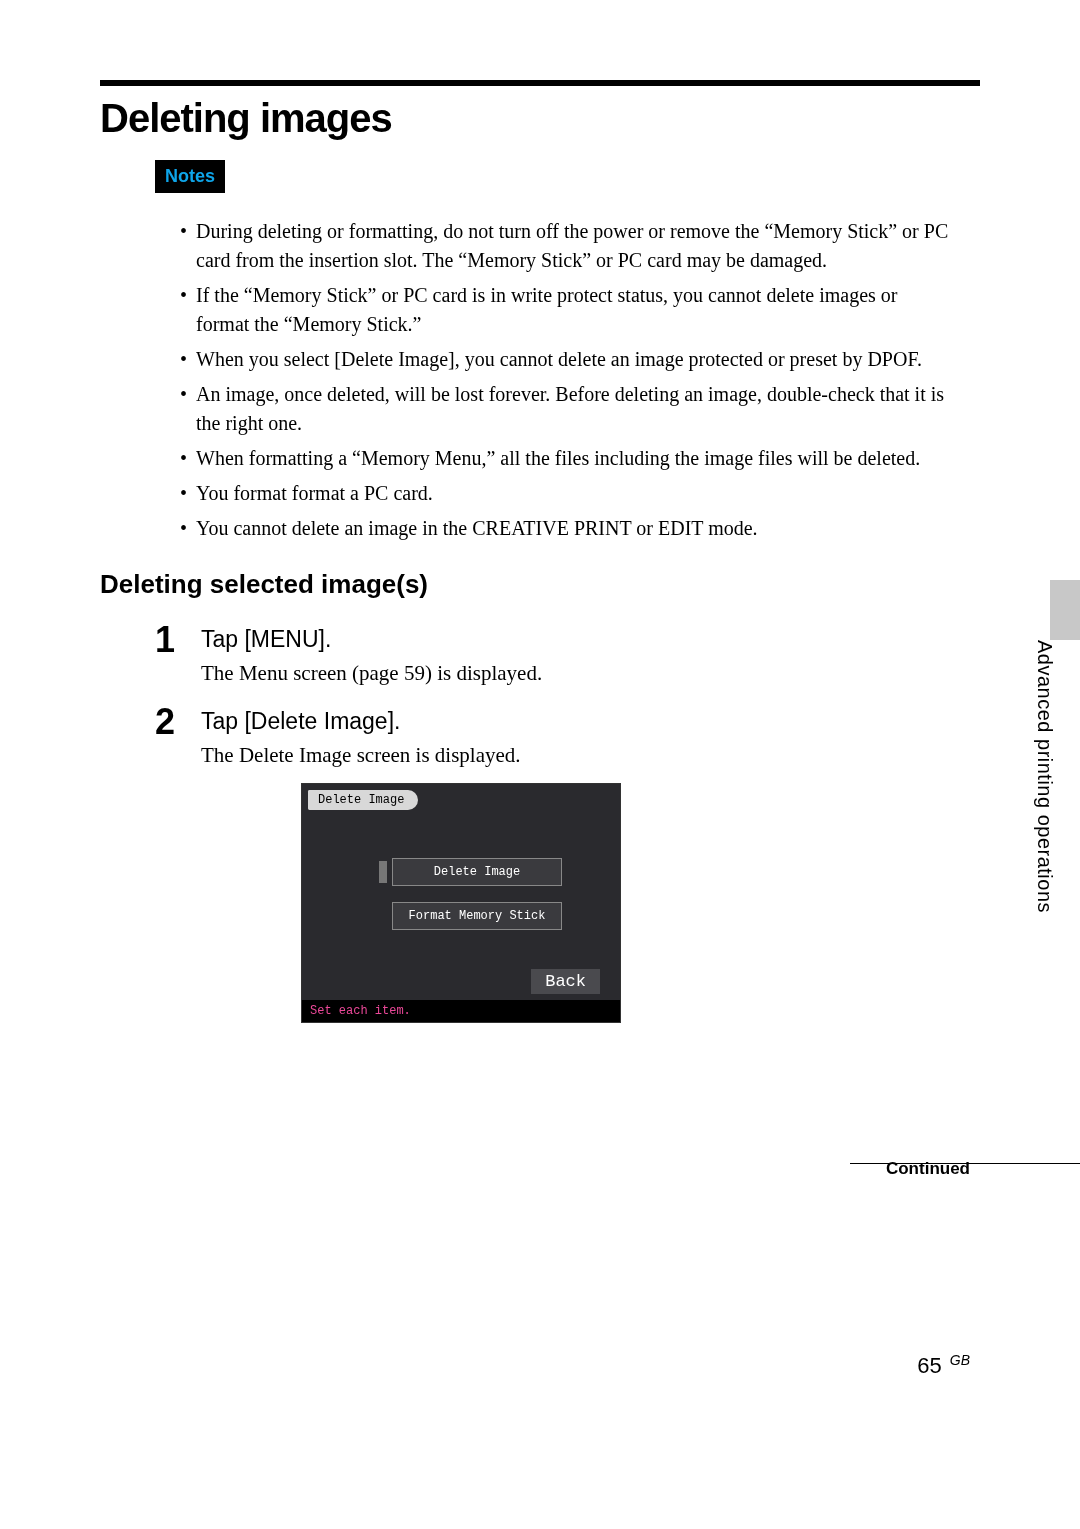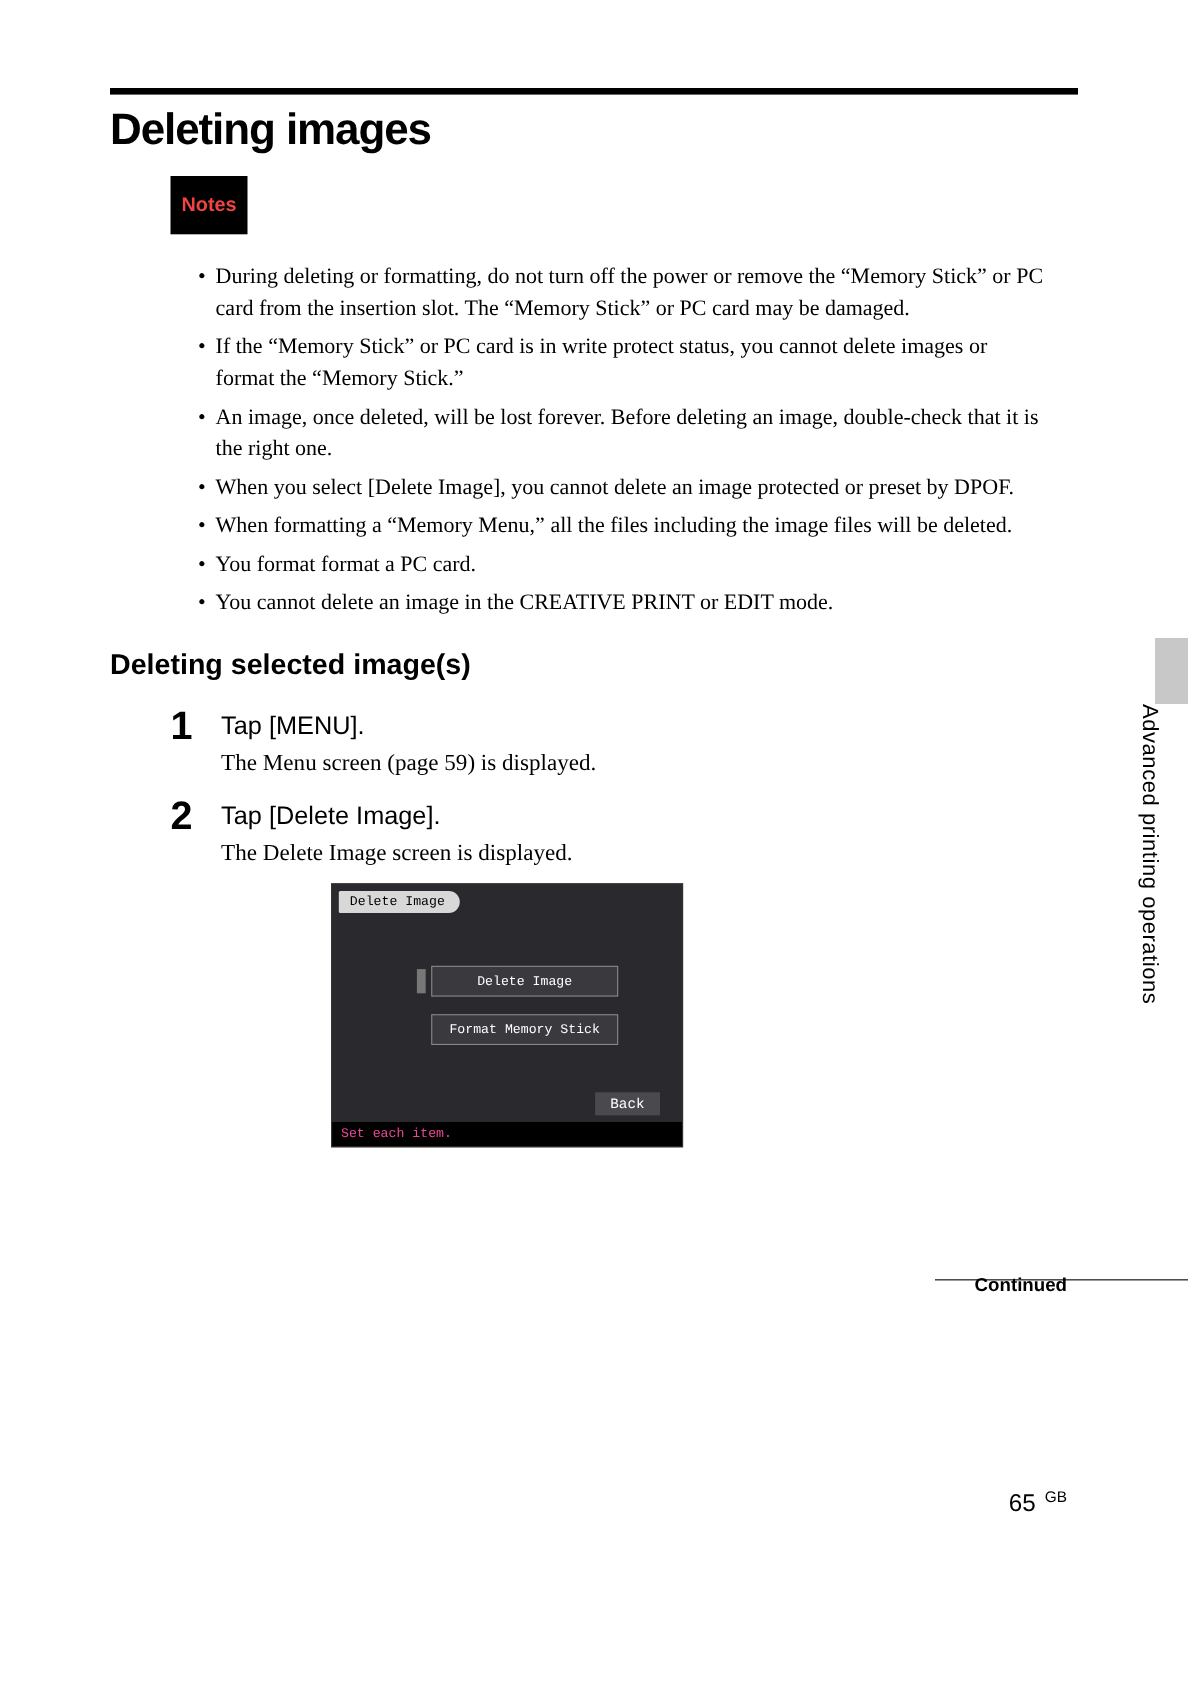--- a/index.html
+++ b/index.html
@@ -30,25 +30,25 @@
   }
   .intro {
     font-size: 22px;
     line-height: 1.45;
     margin-left: 55px;
     margin-bottom: 28px;
   }
   .notes-box {
     display: inline-block;
     background: #000;
-    color: #ef4444;
+    color: #0ea5e9;
     font-family: Arial, Helvetica, sans-serif;
     font-weight: bold;
     font-size: 18px;
-    padding: 16px 10px;
+    padding: 6px 10px;
     margin-left: 55px;
     margin-bottom: 12px;
   }
   .notes-list {
     margin-left: 80px;
     margin-right: 30px;
     font-size: 20px;
     line-height: 1.45;
     margin-top: 12px;
   }
@@ -135,21 +135,21 @@
     position:absolute;
     left:-14px; top:2px; bottom:2px; width:8px;
     background:#777;
   }
   .screenshot .opt2 { top: 118px; }
   .screenshot .backlbl {
     position: absolute;
     right: 20px;
     bottom: 28px;
     color: #fff;
-    font-size: 13px;
+    font-size: 17px;
     background:#4a4a4e;
     padding:3px 14px;
   }
   .screenshot .footer {
     position: absolute;
     left: 0; right: 0; bottom: 0;
     height: 22px;
     background: #000;
     color: #ec4899;
     font-size: 12px;
@@ -181,20 +181,21 @@
     font-size: 17px;
   }
   .pagefoot {
     position: absolute;
     right: 110px;
     bottom: 150px;
     font-family: Arial, Helvetica, sans-serif;
     font-size: 22px;
   }
   .pagefoot .gb {
+    font-style: italic;
     font-size: 14px;
     vertical-align: super;
     margin-left: 2px;
     text-align: center;
   }
   .bottom-rule {
     position: absolute;
     right: 0;
     bottom: 365px;
     width: 230px;
@@ -209,22 +210,22 @@
   <div class="top-rule"></div>
 
   <h1 class="h1">Deleting images</h1>
 
 
   <div class="notes-box">Notes</div>
 
   <ul class="notes-list">
     <li>During deleting or formatting, do not turn off the power or remove the “Memory Stick” or PC card from the insertion slot.  The “Memory Stick” or PC card may be damaged.</li>
     <li>If the “Memory Stick” or PC card is in write protect status, you cannot delete images or format the “Memory Stick.”</li>
+    <li>When you select [Delete Image], you cannot delete an image protected or preset by DPOF.</li>
     <li>An image, once deleted, will be lost forever. Before deleting an image, double-check that it is the right one.</li>
-    <li>When you select [Delete Image], you cannot delete an image protected or preset by DPOF.</li>
     <li>When formatting a “Memory Menu,” all the files including the image files will be deleted.</li>
     <li>You format format a PC card.</li>
     <li>You cannot delete an image in the CREATIVE PRINT or EDIT mode.</li>
   </ul>
 
   <h2 class="subhead">Deleting selected image(s)</h2>
 
   <div class="step">
     <div class="step-num">1</div>
     <div class="step-body">

